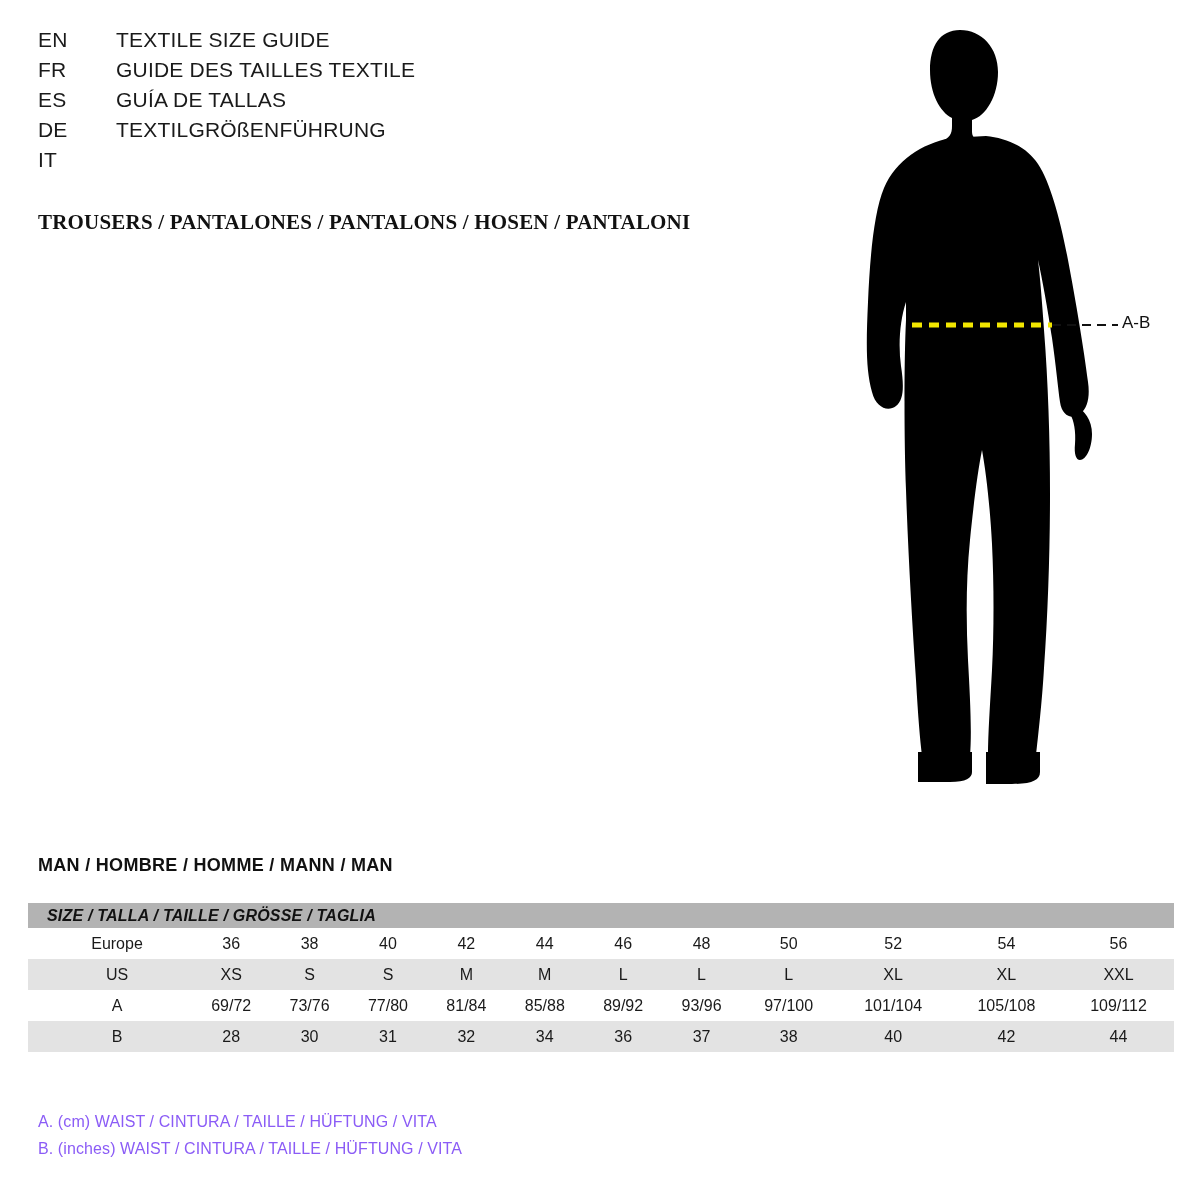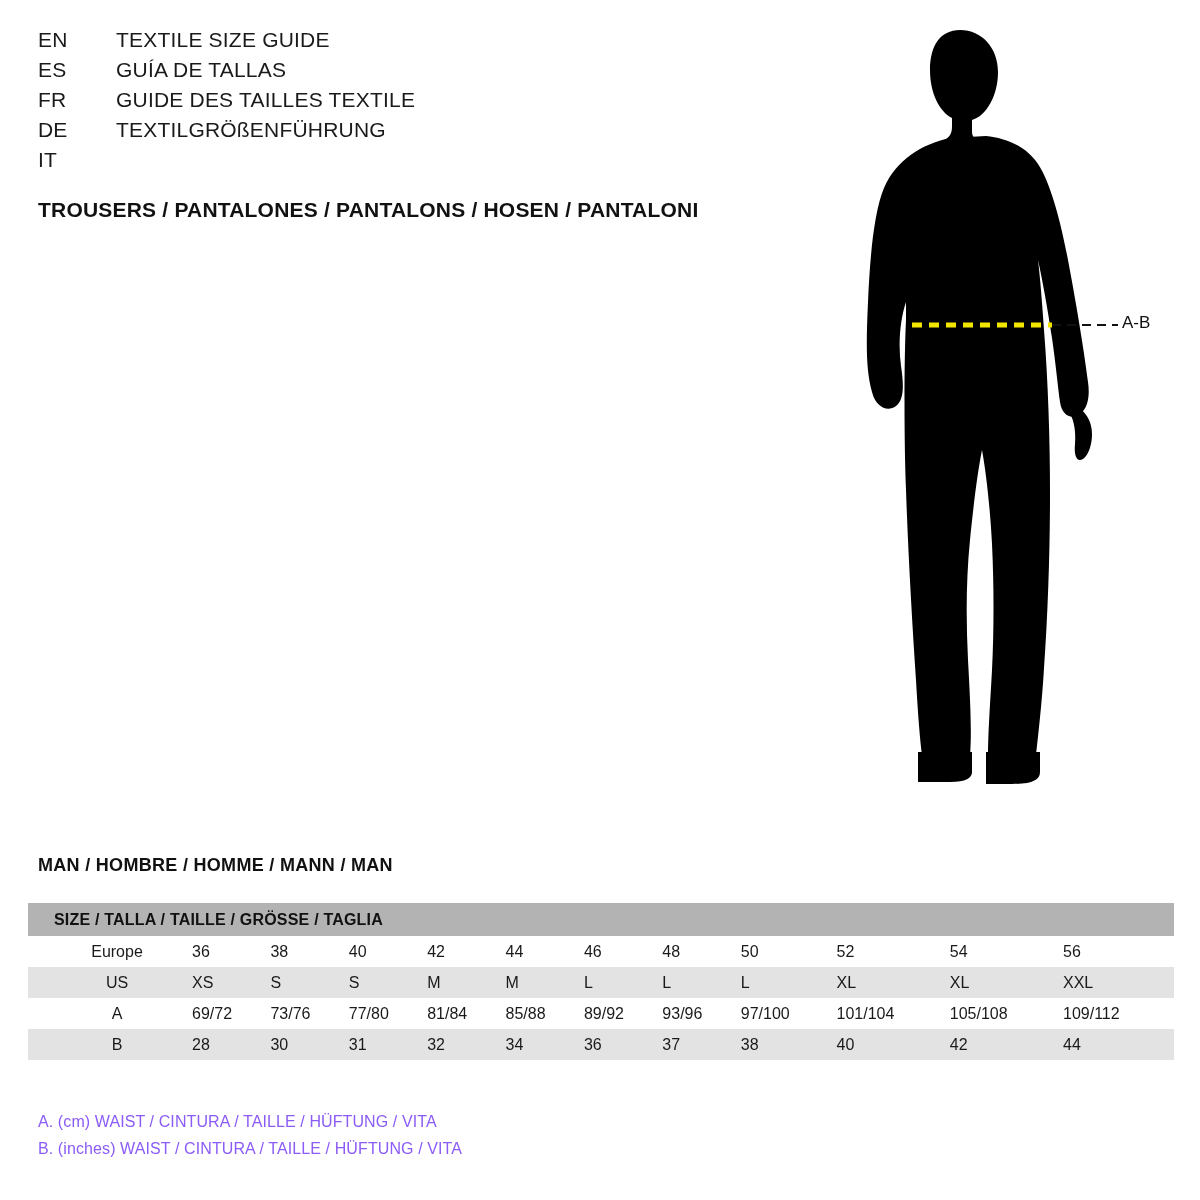--- a/index.html
+++ b/index.html
@@ -39,25 +39,26 @@
     font-size: 21px;
     letter-spacing: 0.2px;
     color: #1a1a1a;
   }
   .lang-text {
     font-size: 21px;
     letter-spacing: 0.2px;
     color: #1a1a1a;
   }
   .garment-line {
-    margin-top: 20px;
+    margin-top: 32px;
     font-size: 21px;
     font-weight: bold;
     letter-spacing: 0.2px;
     color: #111;
+    font-family: Liberation Serif, serif;
   }
 
   
   .figure-wrap {
     position: absolute;
     left: 800px;
     top: 20px;
     width: 400px;
     height: 790px;
   }
@@ -90,31 +91,32 @@
     width: 1146px;
     border-collapse: collapse;
     font-size: 16px;
   }
   .size-table th, .size-table td {
     padding: 0;
     margin: 0;
   }
   .size-table .hdr-row th {
     background: #b3b3b3;
-    height: 33px;
+    height: 25px;
     text-align: left;
     font-weight: bold;
     font-size: 16px;
     color: #111;
-    padding-left: 26px;
-    letter-spacing: 0.2px;
+    padding-left: 19px;
+    letter-spacing: 0.2px;
+    font-style: italic;
   }
   .size-table tr.row td {
     height: 31px;
-    text-align: left;
+    text-align: center;
     font-size: 16px;
     color: #1a1a1a;
   }
   .size-table tr.row td.label {
     text-align: center;
     padding-left: 14px;
     width: 150px;
   }
   .row-light td { background: #ffffff; }
   .row-grey td { background: #e3e3e3; }
@@ -133,26 +135,26 @@
 <body>
 
 <div class="page">
 
   <div class="title-block">
     <div class="title-row">
       <span class="lang-code">EN</span>
       <span class="lang-text">TEXTILE SIZE GUIDE</span>
     </div>
     <div class="title-row">
+      <span class="lang-code">FR</span>
+      <span class="lang-text">GUIDE DES TAILLES TEXTILE</span>
+    </div>
+    <div class="title-row">
       <span class="lang-code">ES</span>
       <span class="lang-text">GUÍA DE TALLAS</span>
-    </div>
-    <div class="title-row">
-      <span class="lang-code">FR</span>
-      <span class="lang-text">GUIDE DES TAILLES TEXTILE</span>
     </div>
     <div class="title-row">
       <span class="lang-code">DE</span>
       <span class="lang-text">TEXTILGRÖßENFÜHRUNG</span>
     </div>
     <div class="title-row">
       <span class="lang-code">IT</span>
     </div>
     <div class="garment-line">TROUSERS / PANTALONES / PANTALONS / HOSEN / PANTALONI</div>
   </div>

